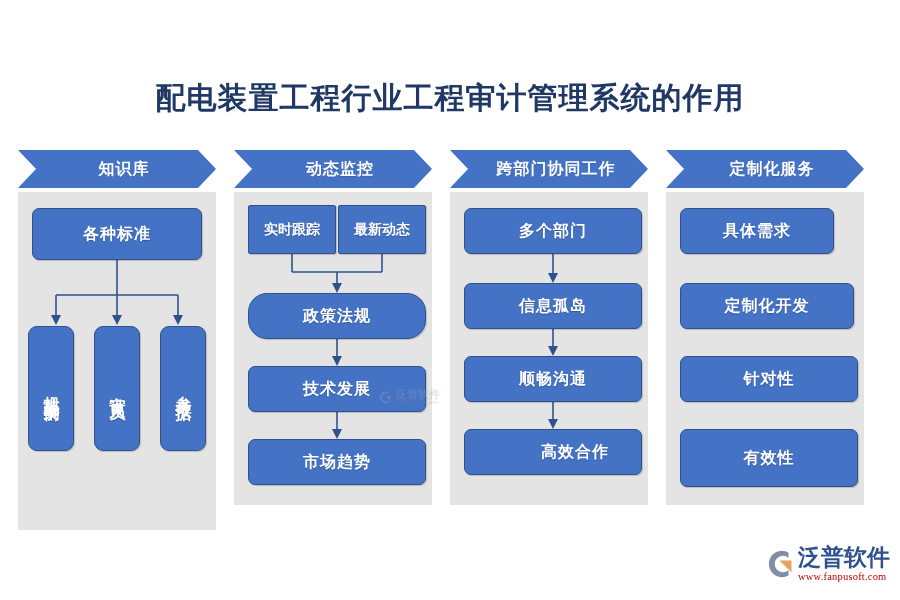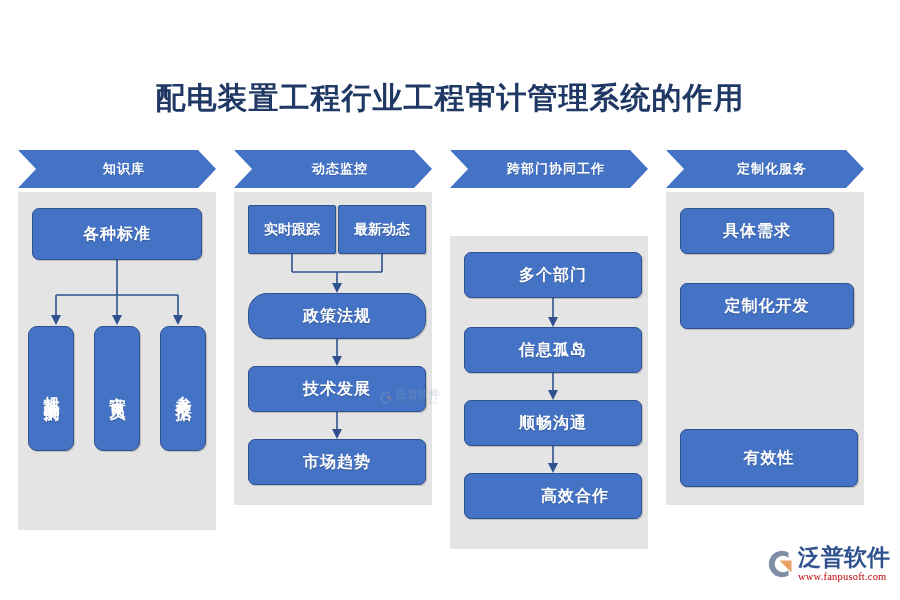--- a/index.html
+++ b/index.html
@@ -45,21 +45,21 @@
   }
 
   
   .col-header {
     position: absolute;
     top: 0;
     left: 0;
     height: 38px;
     background: #4472C4;
     color: #ffffff;
-    font-size: 13px;
+    font-size: 16px;
     font-weight: bold;
     font-family: "Liberation Serif", "DejaVu Serif", serif;
     display: flex;
     align-items: center;
     justify-content: center;
     letter-spacing: 1px;
     box-sizing: border-box;
     padding-left: 14px;
     clip-path: polygon(0 0, calc(100% - 18px) 0, 100% 50%, calc(100% - 18px) 100%, 0 100%, 18px 50%);
     text-shadow: 0 1px 0 rgba(0,0,0,0.12);
@@ -256,21 +256,21 @@
       <div class="node" style="left:14px; top:247px; width:178px; height:46px;">
         <span>市场趋势</span>
       </div>
     </div>
   </div>
 
   <div class="column" style="left:450px; width:198px;">
 
     <div class="col-header" style="width:198px;">跨部门协同工作</div>
 
-    <div class="col-body" style="width:198px; height:313px;margin-top:44px;">
+    <div class="col-body" style="width:198px; height:313px;">
 
       <svg class="connectors" width="198" height="313">
         <line x1="103" y1="62" x2="103" y2="83" stroke="#2F528F" stroke-width="1.6"></line>
         <polygon points="98,81 108,81 103,91" fill="#2F528F"></polygon>
         <line x1="103" y1="137" x2="103" y2="156" stroke="#2F528F" stroke-width="1.6"></line>
         <polygon points="98,154 108,154 103,164" fill="#2F528F"></polygon>
         <line x1="103" y1="210" x2="103" y2="229" stroke="#2F528F" stroke-width="1.6"></line>
         <polygon points="98,227 108,227 103,237" fill="#2F528F"></polygon>
       </svg>
 
@@ -299,20 +299,23 @@
     <div class="col-body" style="width:198px; height:313px;">
 
       <div class="node" style="left:14px; top:16px; width:154px; height:46px;justify-content:center;">
         <span>具体需求</span>
       </div>
 
       <div class="node" style="left:14px; top:91px; width:174px; height:46px;">
         <span>定制化开发</span>
       </div>
 
+      <div class="node" style="left:14px; top:164px; width:178px; height:46px;">
+        <span>针对性</span>
+      </div>
 
       <div class="node" style="left:14px; top:237px; width:178px; height:58px;">
         <span>有效性</span>
       </div>
     </div>
   </div>
 
 </div>
 
 <div id="watermark">

